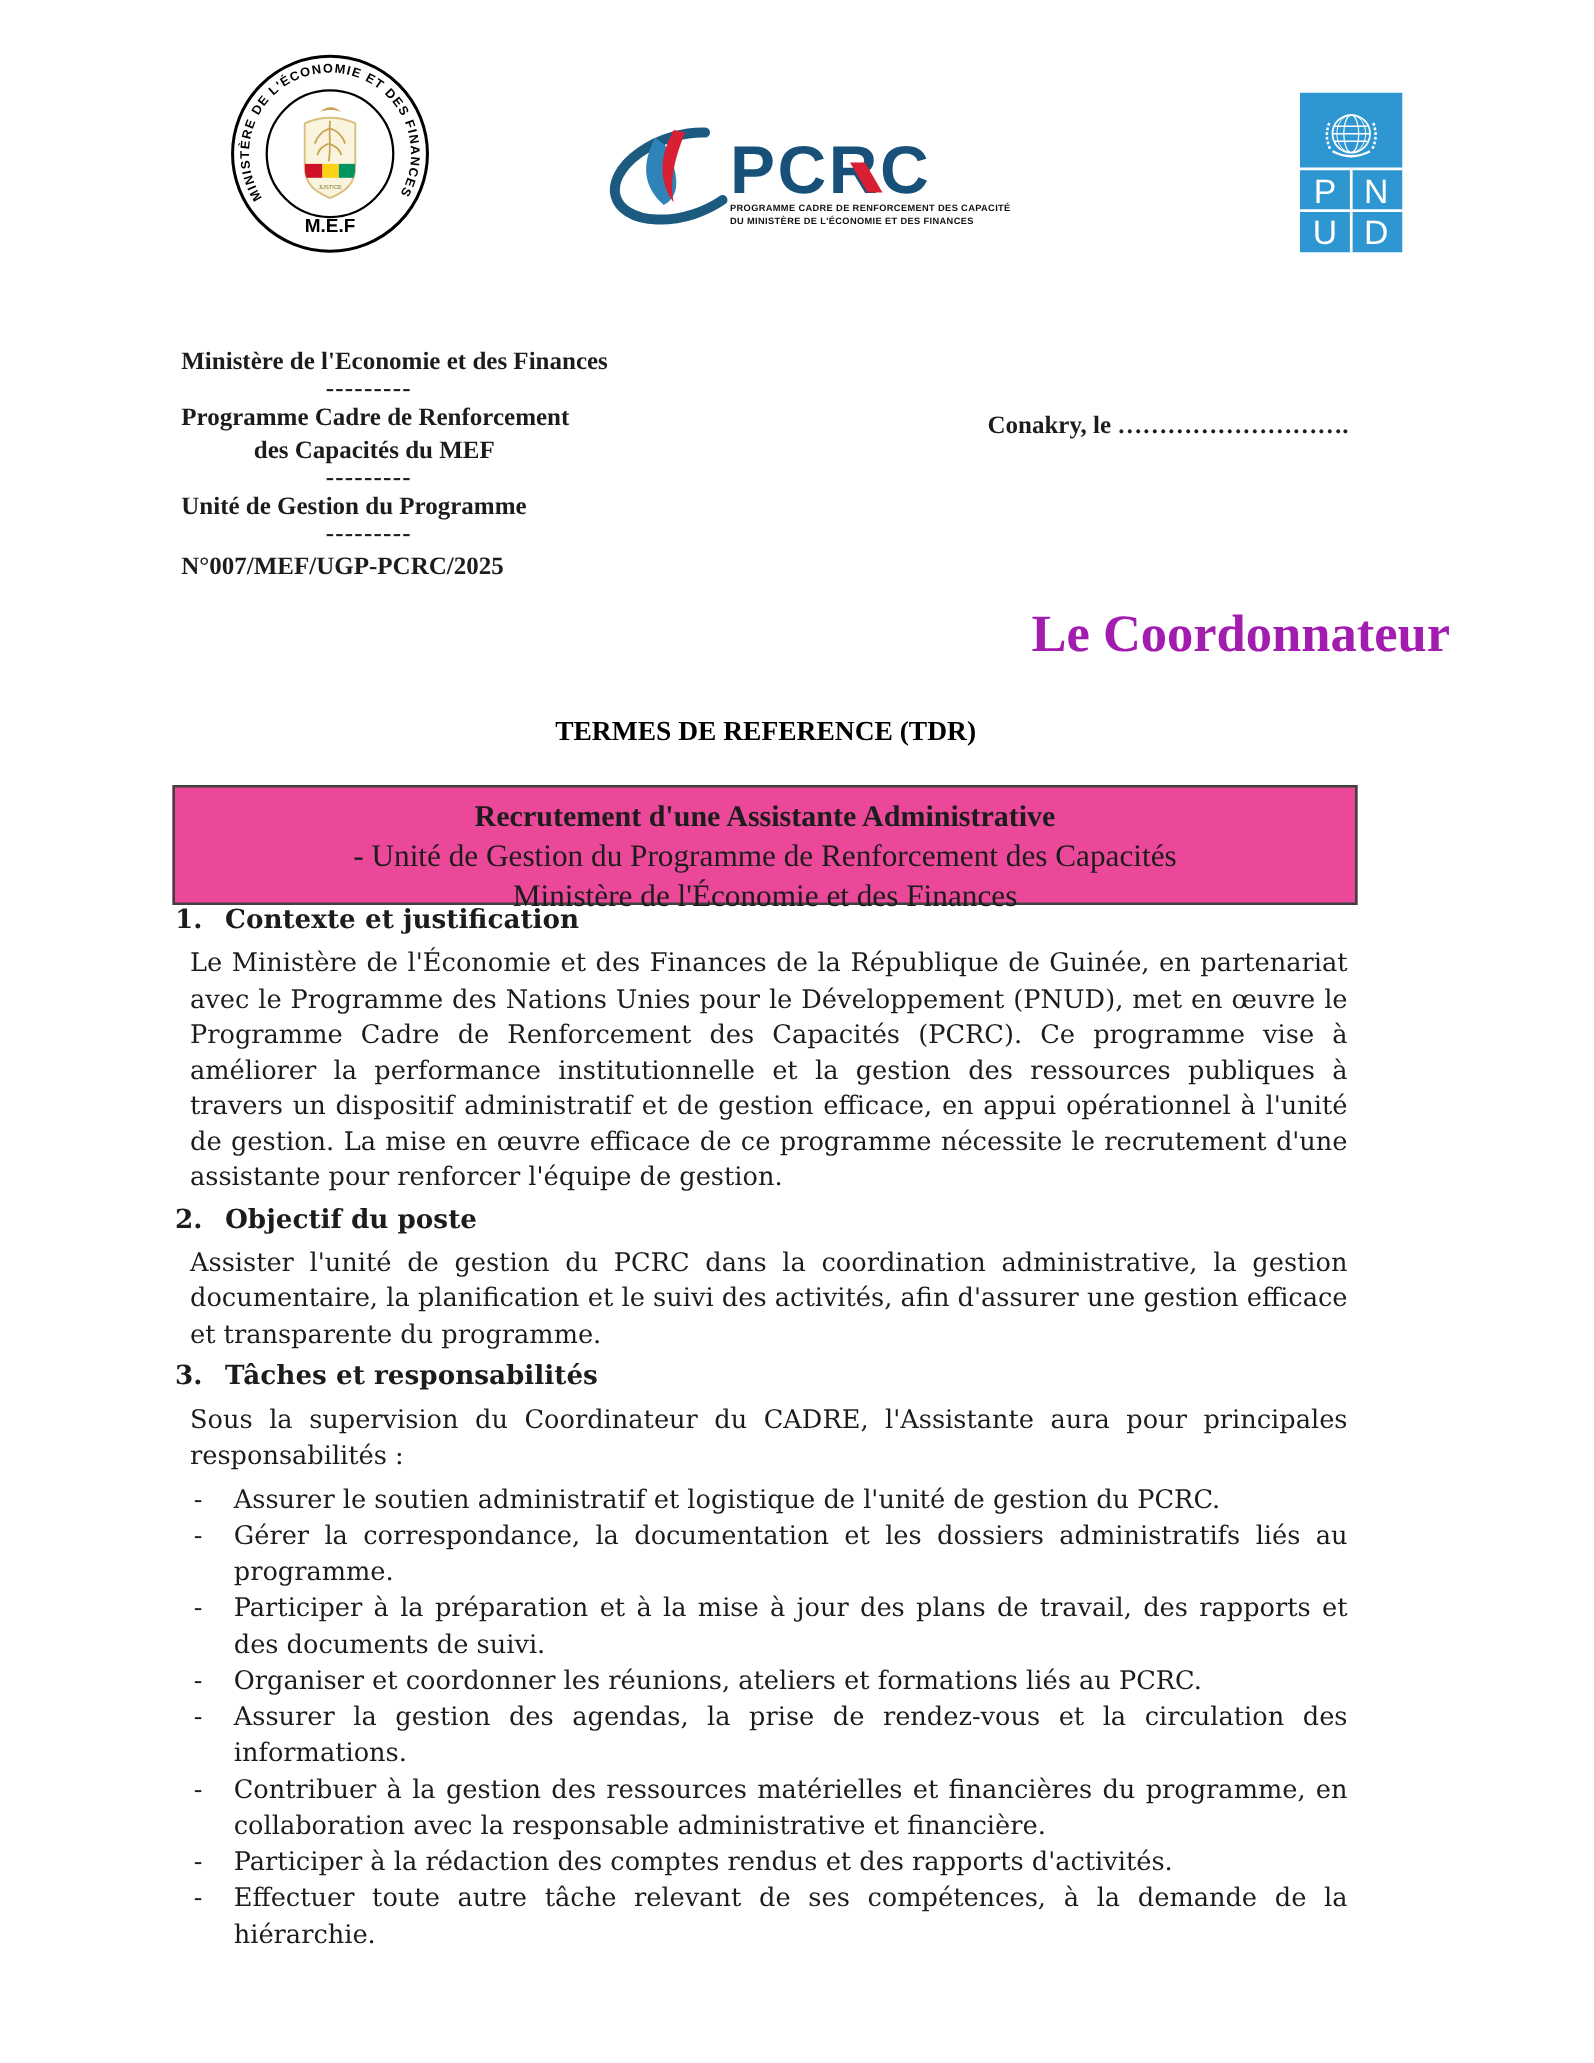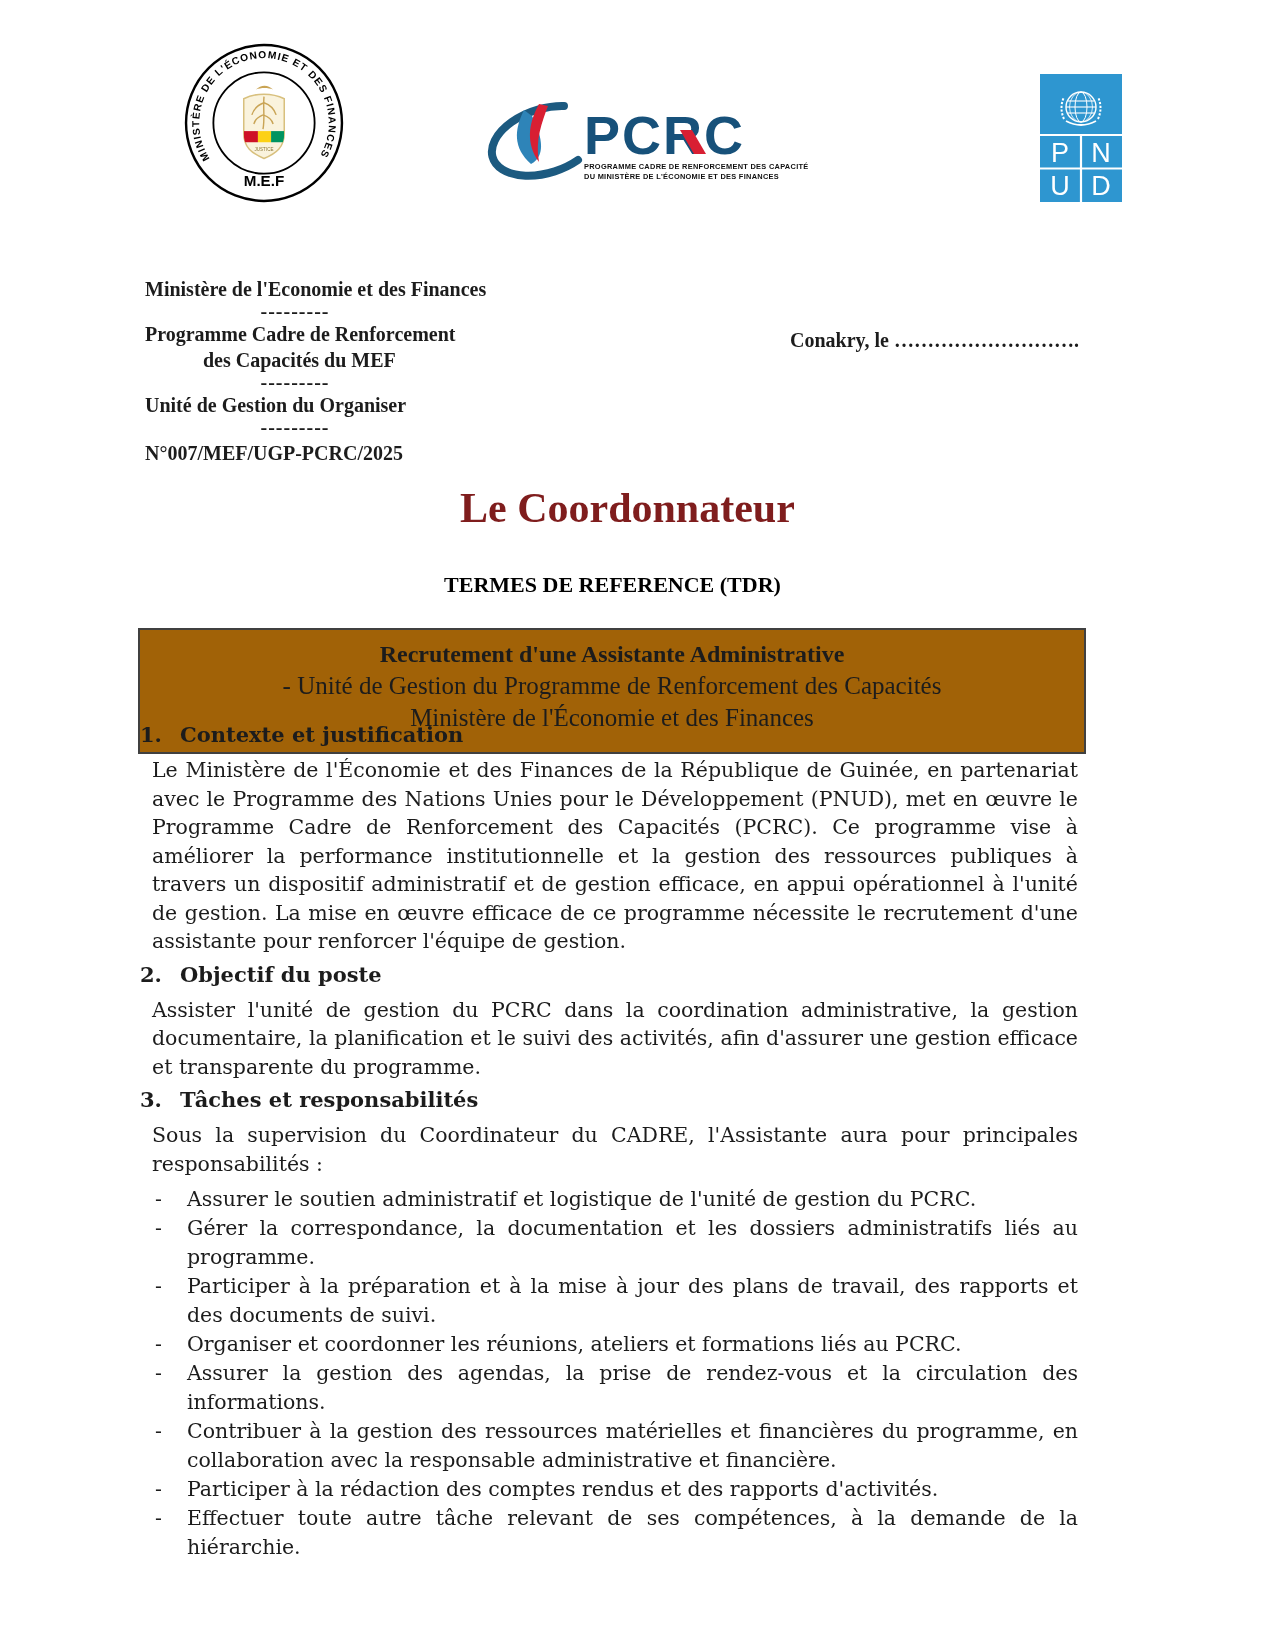--- a/index.html
+++ b/index.html
@@ -31,36 +31,36 @@
   .lh-ref{margin-top:3px;}
   .place-date{
     left:790px;top:329px;
     font-family:"Liberation Serif", serif;
     font-weight:bold;font-size:20px;text-align:right;
   }
 
   
   .main-title{
     left:460px;top:484px;width:700px;
-    text-align:left;
-    font-family:"Liberation Serif", serif;
-    font-weight:bold;font-size:42px;color:#7f1d1d;
+    text-align:right;
+    font-family:"Liberation Serif", serif;
+    font-weight:bold;font-size:42px;color:#a21caf;
   }
   .doc-type{
     left:140px;top:572px;width:945px;
     text-align:center;
     font-family:"Liberation Serif", serif;
     font-weight:bold;font-size:22px;color:#000000;
   }
 
   
   .rec-box{
-    left:138px;top:628px;width:948px;height:126px;
+    left:138px;top:628px;width:948px;height:96px;
     box-sizing:border-box;
-    background:#a16207;
+    background:#ec4899;
     border:2px solid #404040;
     text-align:center;
     font-family:"Liberation Serif", serif;
   }
   .rec-box .rb-title{font-weight:bold;font-size:24px;line-height:32px;margin-top:8px;}
   .rec-box .rb-line{font-size:25px;line-height:32px;}
 
   
   .content{
     left:140px;top:720px;width:938px;
@@ -161,21 +161,21 @@
       <text x="61" y="121" text-anchor="middle" font-family="Liberation Sans, sans-serif" font-size="27" fill="#fff">D</text>
     </g>
   </svg>
 
   <div class="abs letterhead">
     <div>Ministère de l'Economie et des Finances</div>
     <span class="lh-sep">---------</span>
     <div>Programme Cadre de Renforcement</div>
     <div class="lh-indent">des Capacités du MEF</div>
     <span class="lh-sep">---------</span>
-    <div>Unité de Gestion du Organiser</div>
+    <div>Unité de Gestion du Programme</div>
     <span class="lh-sep">---------</span>
     <div class="lh-ref">N°007/MEF/UGP-PCRC/2025</div>
   </div>
 
   <div class="abs place-date">Conakry, le ……………………….</div>
 
   <div class="abs main-title">Le Coordonnateur</div>
   <div class="abs doc-type">TERMES DE REFERENCE (TDR)</div>
 
   <div class="abs rec-box">

